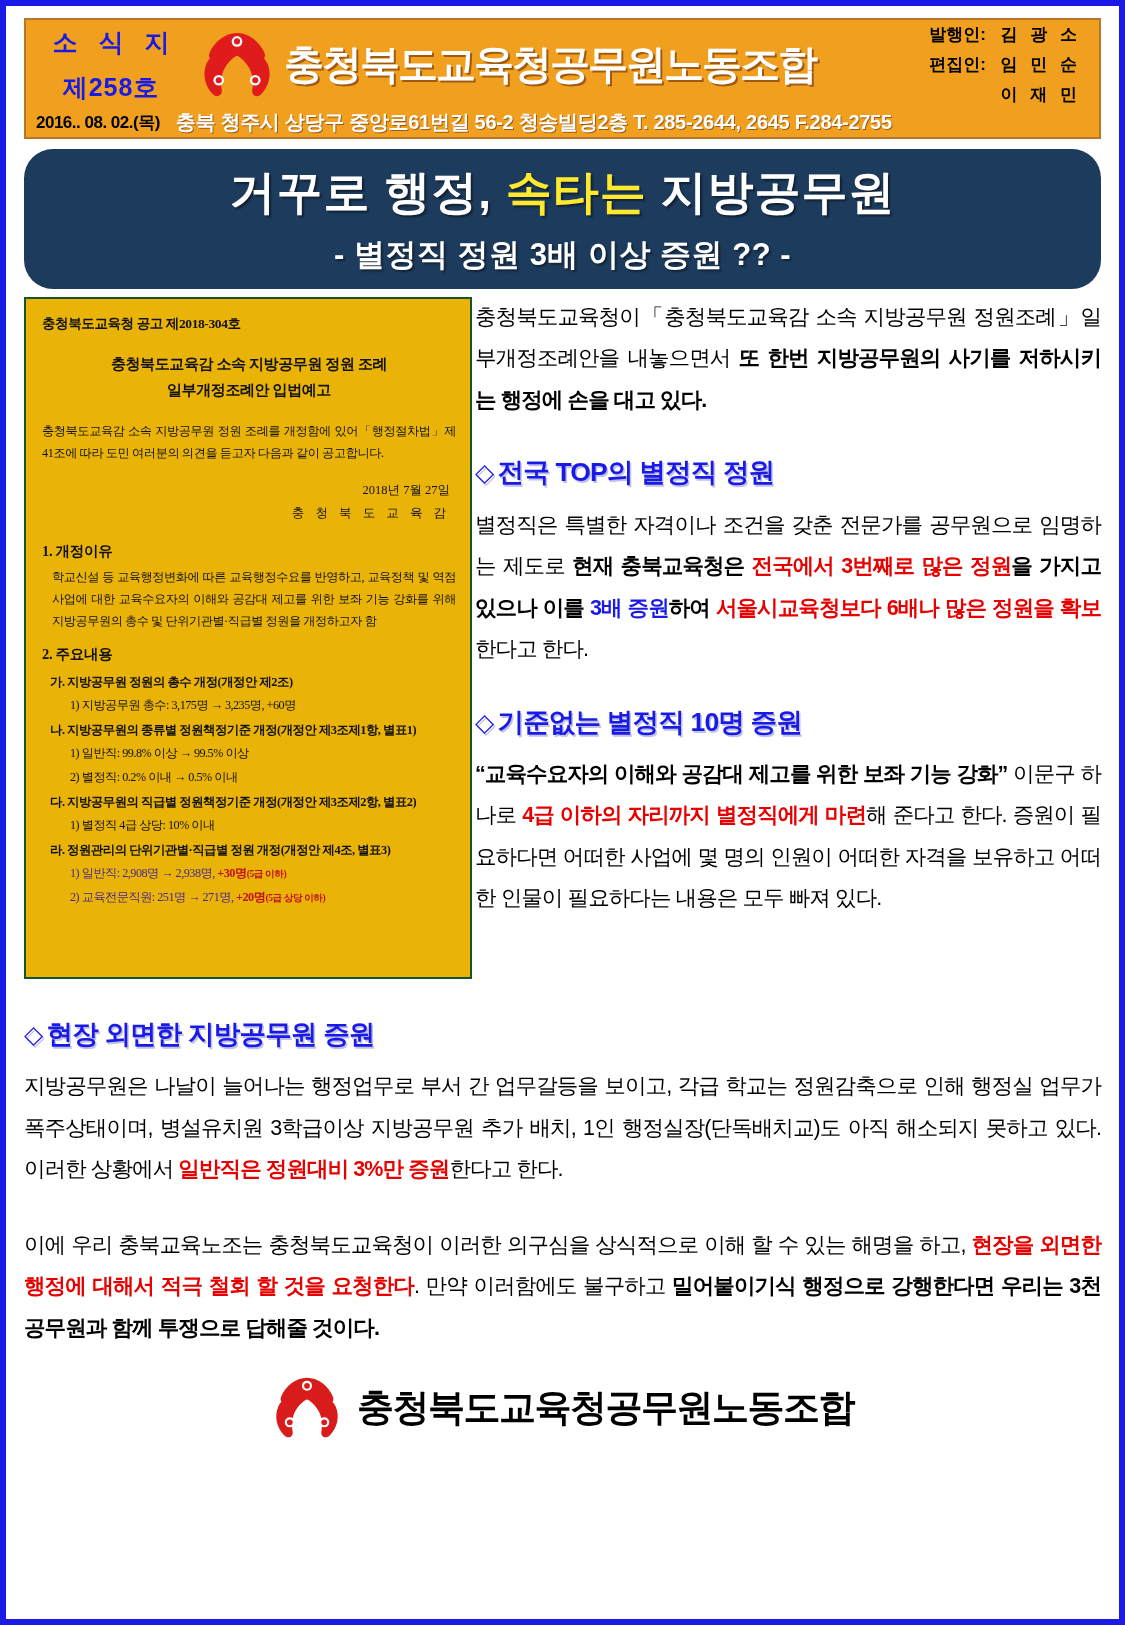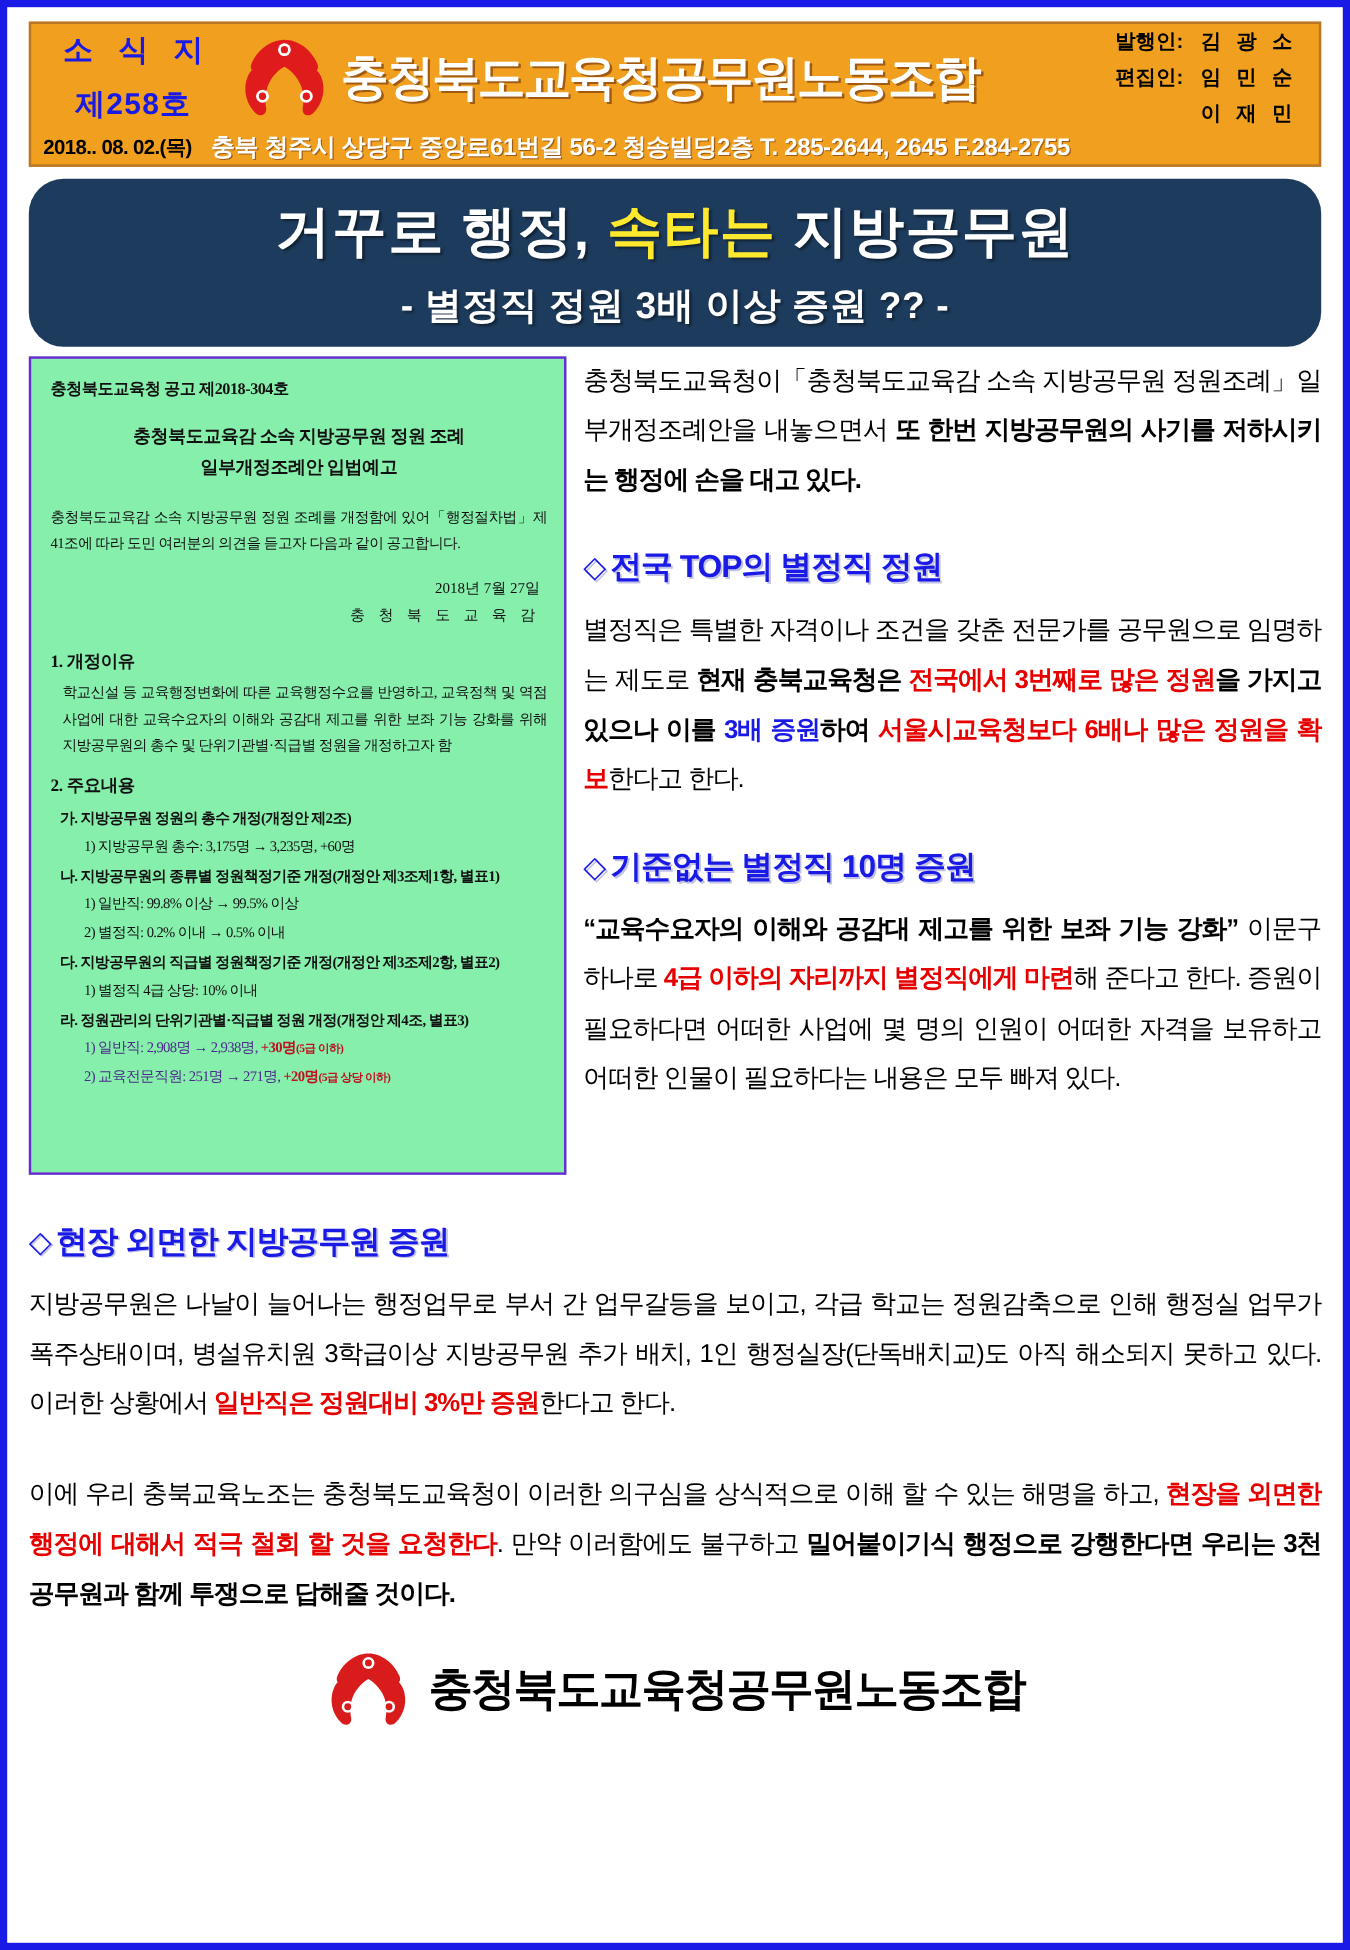--- a/index.html
+++ b/index.html
@@ -130,24 +130,24 @@
     text-shadow: 2px 2px 2px rgba(0,0,0,0.4);
   }
 
   
   .content { margin-top: 8px; position: relative; }
 
   .float-notice {
     float: left;
     width: 448px;
     height: 682px;
-    border: 2px solid #6d28d9;
-    background: #86efac;
+    border: 2px solid #14532d;
+    background: #eab308;
     padding: 16px 14px 10px 16px;
-    margin: 0 14px 4px 0;
+    margin: 0 3px 4px 0;
     font-family: "Liberation Serif", "DejaVu Serif", serif;
     color: #111111;
     overflow: hidden;
   }
   .nt-head { font-size: 13.5px; font-weight: bold; margin-bottom: 18px; letter-spacing: -0.4px; }
   .nt-title {
     text-align: center;
     font-size: 15px;
     font-weight: bold;
     line-height: 1.75;
@@ -266,21 +266,21 @@
           <span class="staff-name">임 민 순</span>
         </div>
         <div class="staff-row">
           <span class="staff-role"></span>
           <span class="staff-name">이 재 민</span>
         </div>
       </div>
     </div>
 
     <div class="masthead-bottom">
-      <span class="md-date">2018.. 08. 02.(목)</span>
+      <span class="md-date">2016.. 08. 02.(목)</span>
       <span class="md-address">충북 청주시 상당구 중앙로61번길 56-2 청송빌딩2층 T. 285-2644, 2645 F.284-2755</span>
     </div>
   </div>
 
   <div class="headline">
     <div class="headline-main"><span>거꾸로  행정, </span><span class="hl-accent">속타는</span><span>  지방공무원</span></div>
     <div class="headline-sub">- 별정직 정원 3배 이상 증원 ?? -</div>
   </div>
 
   <div class="content">

